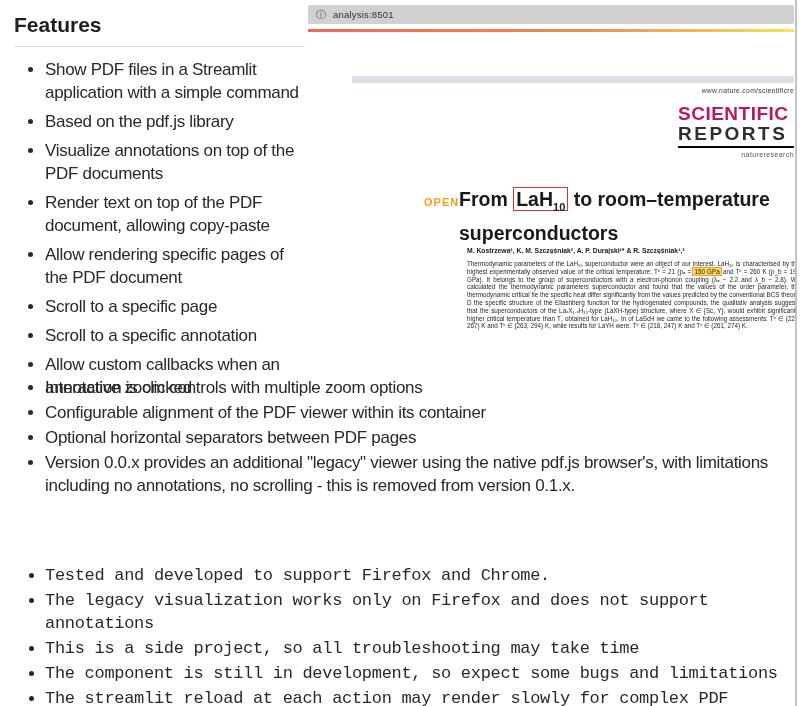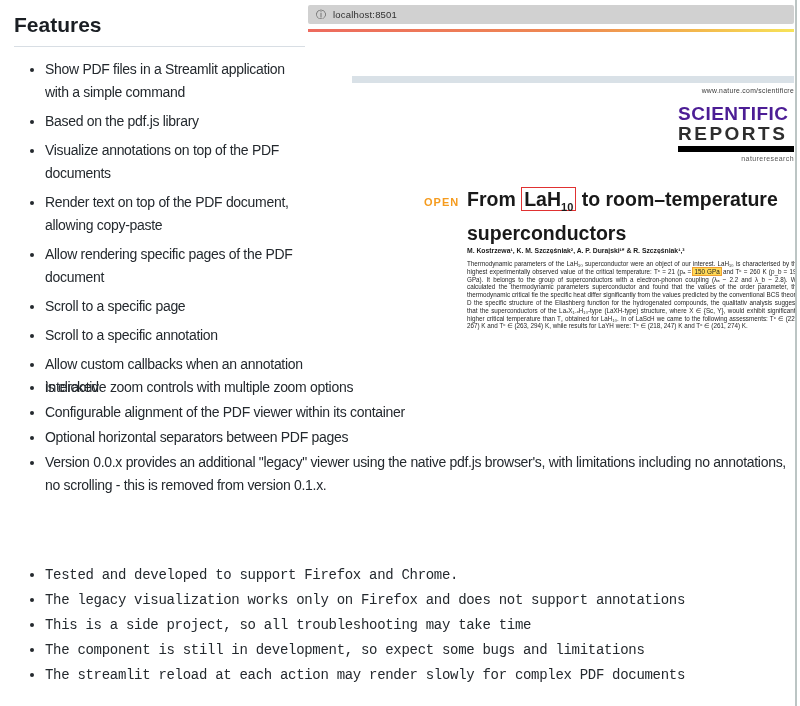--- a/index.html
+++ b/index.html
@@ -15,21 +15,21 @@
     position:absolute; left:14px; width:771px;
     font-size:21px; font-weight:700; color:#1b1f24;
     padding-bottom:9px; border-bottom:1px solid #d8dee4;
   }
   #features-heading { top:13px; }
   #limitations-heading { top:508px; }
 
   
   ul.bullets { list-style:disc outside; margin:0; }
   ul.bullets li {
-    font-size:14px; line-height:23px; letter-spacing:-0.3px;
+    font-size:17px; line-height:23px; letter-spacing:-0.3px;
     color:#24292e; margin-bottom:6px;
   }
   #features-list-narrow { position:absolute; left:24px; top:58px; width:282px; padding-left:21px; }
   #features-list-wide   { position:absolute; left:24px; top:376px; width:770px; padding-left:21px; }
   #features-list-wide li   { margin-bottom:2px; }
   #limitations-list     { position:absolute; left:24px; top:564px; width:770px; padding-left:21px;font-family:Liberation Mono, monospace; }
   #limitations-list li  { margin-bottom:2px; }
 
   
   .demo {
@@ -46,27 +46,27 @@
   .deco-line {
     position:absolute; left:3px; top:29px; width:486px; height:3px;
     background:linear-gradient(90deg,#ed6a5e 0%,#ee8a52 55%,#f3b84d 80%,#f7e359 100%);
   }
 
   
   .pdf-band { position:absolute; left:47px; top:76px; width:442px; height:7px; background:#d9e1e7; }
   .pdf-site { position:absolute; left:47px; top:87px; width:442px; text-align:right;
               font-size:6.8px; color:#3a3a3a; letter-spacing:0.3px; }
   .logo-wrap { position:absolute; left:373px; top:104px; width:116px; overflow:hidden; }
-  .logo-sci { font-size:19px; font-weight:700; color:#4c1d95; letter-spacing:0.5px; white-space:nowrap; line-height:20px; }
+  .logo-sci { font-size:19px; font-weight:700; color:#be185d; letter-spacing:0.5px; white-space:nowrap; line-height:20px; }
   .logo-rep { font-size:19px; font-weight:700; color:#2e2e2e; letter-spacing:2.5px; white-space:nowrap; line-height:20px;
-              border-bottom:6px solid #000000; padding-bottom:2px; }
+              border-bottom:2px solid #000000; padding-bottom:2px; }
   .logo-tag { font-size:7px; color:#555; text-align:right; padding-top:3px; letter-spacing:0.4px; }
   .open-label { position:absolute; left:119px; top:196px; font-size:11px; font-weight:700;
                 color:#f59b1e; letter-spacing:1px; }
-  .pdf-title { position:absolute; left:162px; top:186px; width:332px; overflow:hidden;
+  .pdf-title { position:absolute; left:154px; top:186px; width:332px; overflow:hidden;
                font-size:19.5px; font-weight:700; color:#191919; line-height:26px; }
   .pdf-title .line1 { white-space:nowrap; }
   .annot-box { border:1.5px solid #e03131; padding:0 2px; }
   .annot-box sub { font-size:11px; }
   .pdf-authors { position:absolute; left:162px; top:247px; width:332px; overflow:hidden;
                  white-space:nowrap; font-size:6.8px; font-weight:700; color:#1a1a1a; }
   .pdf-abstract { position:absolute; left:162px; top:260px; width:333px; height:110px; overflow:hidden;
                   font-size:6.3px; line-height:7.8px; color:#1f1f1f; text-align:justify; }
   .hl { background:#ffd957; outline:1px solid #f0a030; padding:0 1px; }
 
@@ -105,21 +105,21 @@
     <li>The legacy visualization works only on Firefox and does not support annotations</li>
     <li>This is a side project, so all troubleshooting may take time</li>
     <li>The component is still in development, so expect some bugs and limitations</li>
     <li>The streamlit reload at each action may render slowly for complex PDF documents</li>
   </ul>
 
   <div class="demo">
 
     <div class="addr-bar">
       <span class="addr-info">ⓘ</span>
-      <span class="addr-url">localhost:8501</span>
+      <span class="addr-url">analysis:8501</span>
     </div>
 
     <div class="deco-line"></div>
 
     <div class="pdf-band"></div>
 
     <div class="pdf-site">www.nature.com/scientificre</div>
 
     <div class="logo-wrap">
       <div class="logo-sci">SCIENTIFIC</div>

